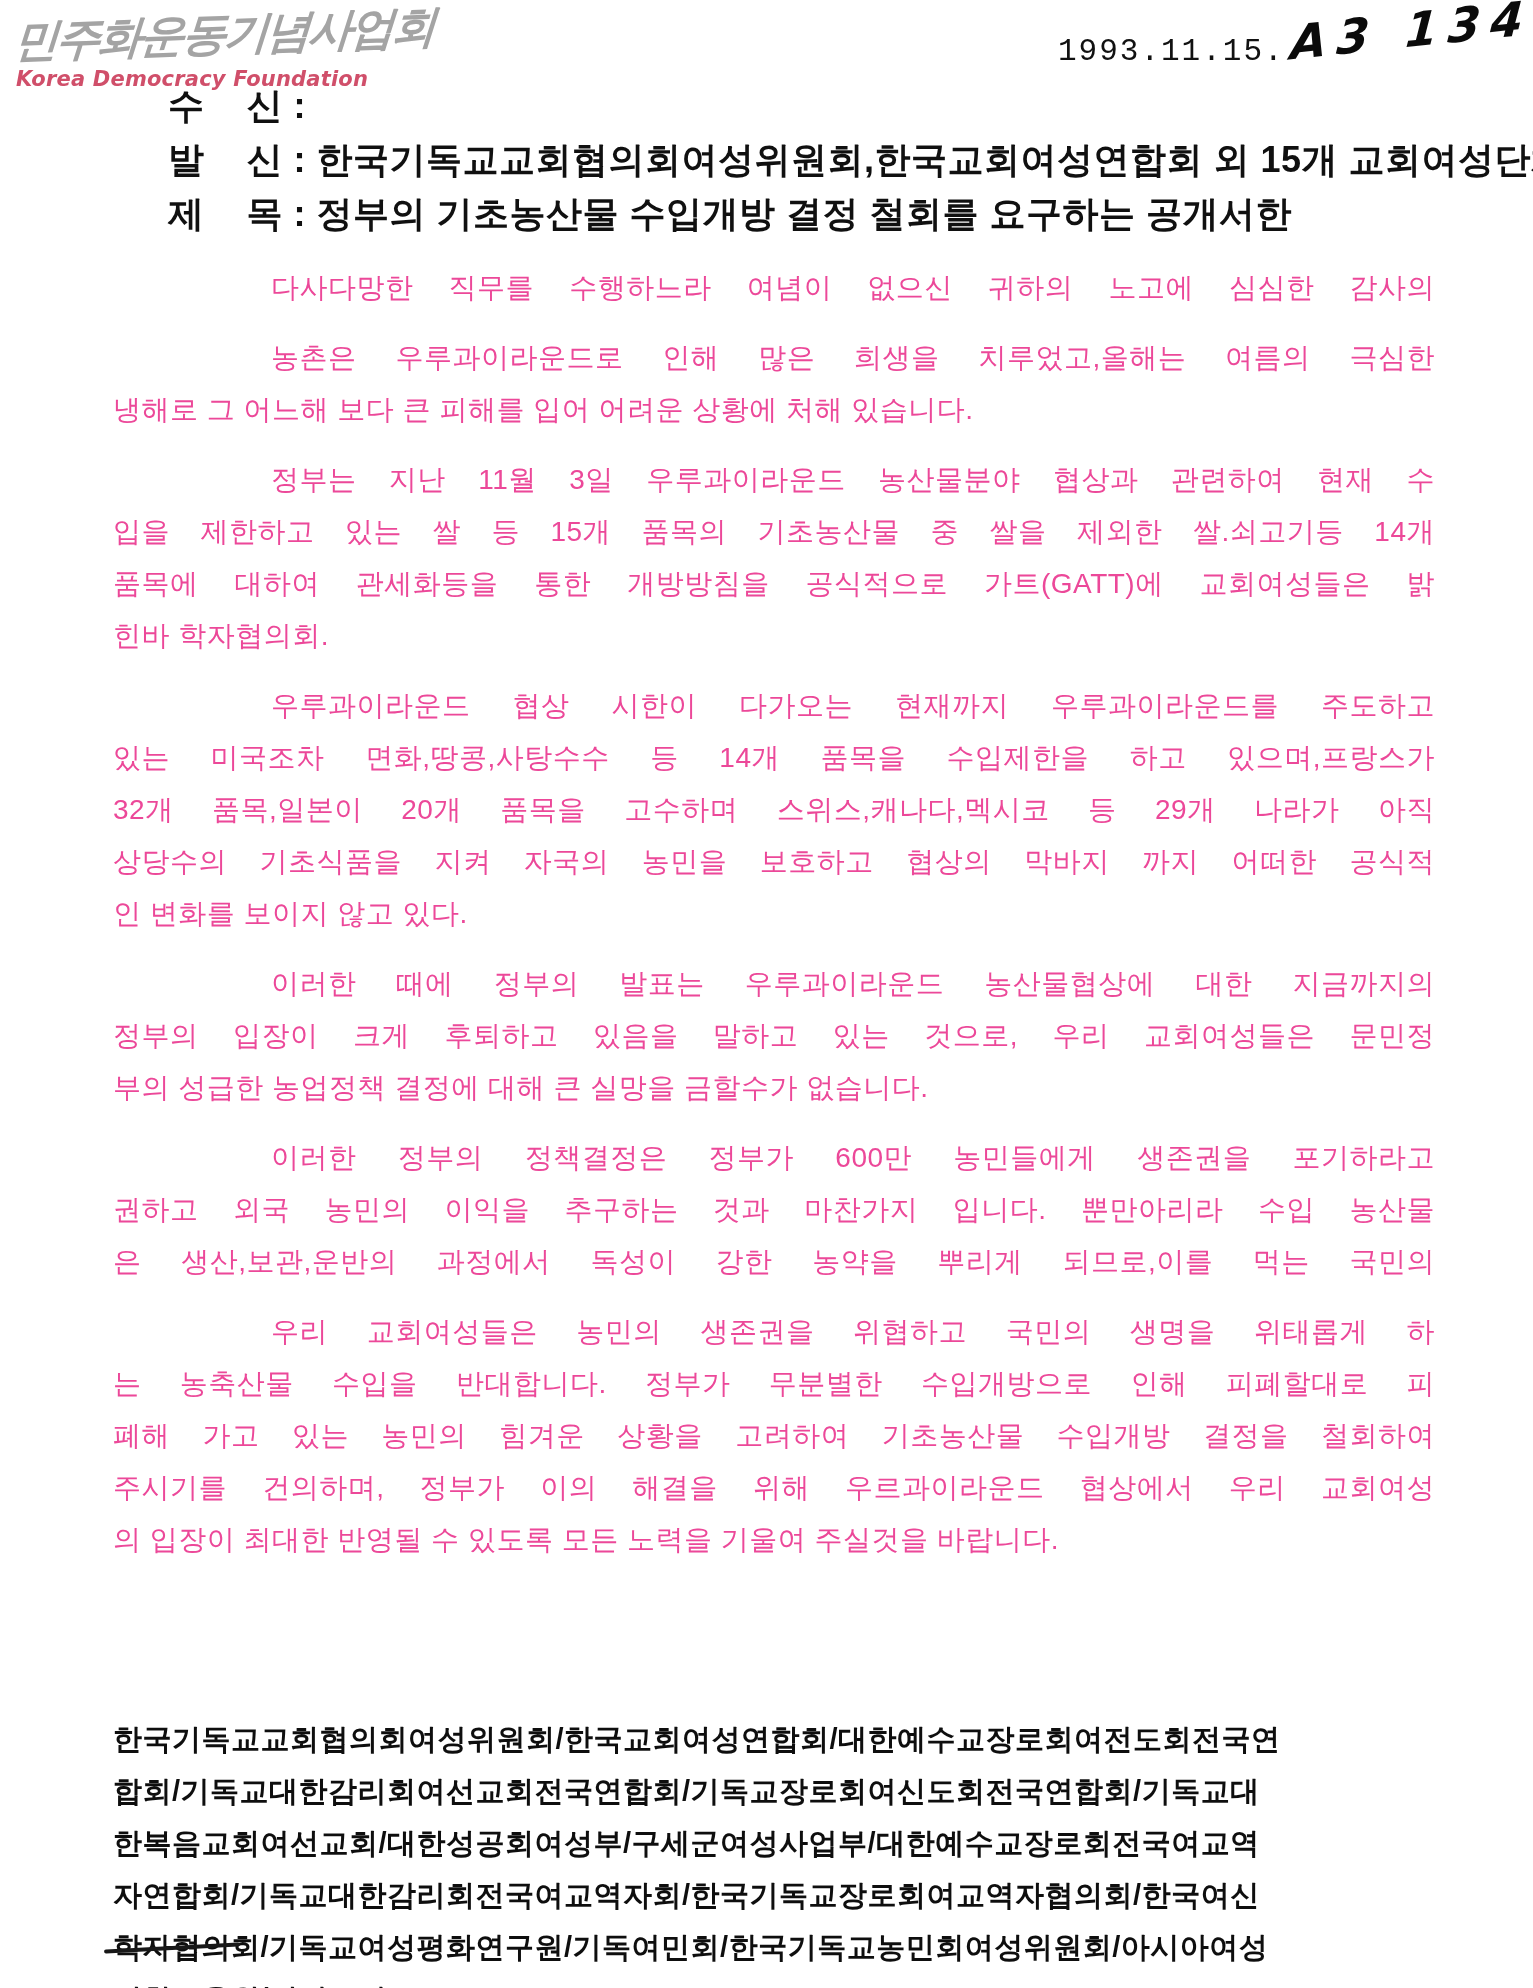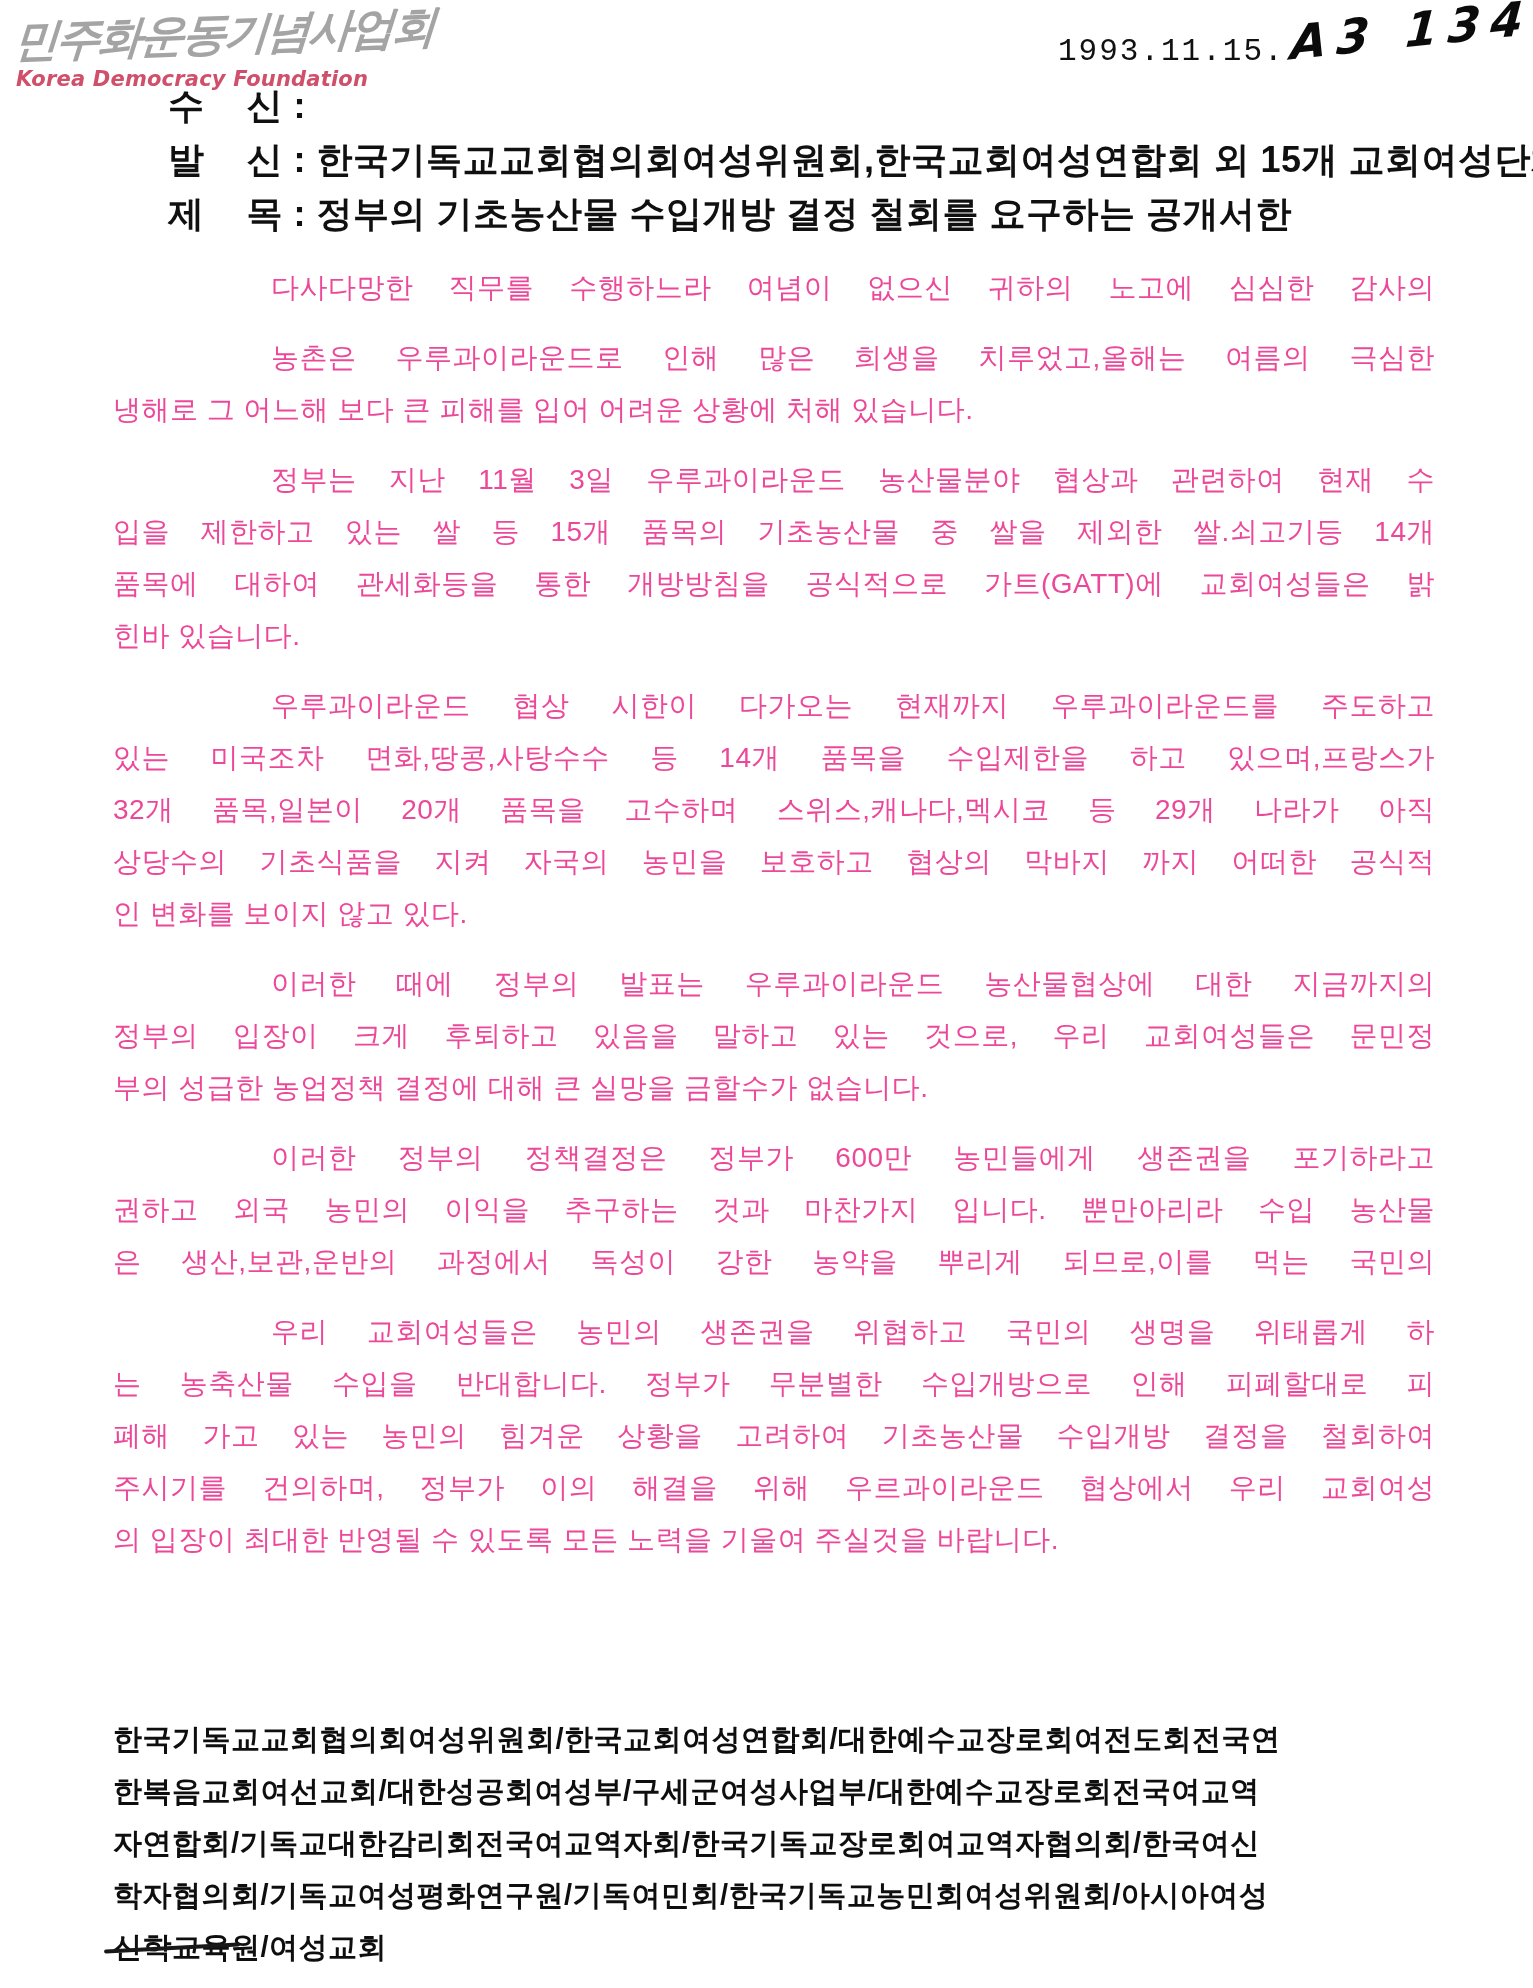--- a/index.html
+++ b/index.html
@@ -99,21 +99,21 @@
       <div class="line jf indent">다사다망한 직무를 수행하느라 여념이 없으신 귀하의 노고에 심심한 감사의</div>
     </div>
     <div class="para">
       <div class="line jf indent">농촌은 우루과이라운드로 인해 많은 희생을 치루었고,올해는 여름의 극심한</div>
       <div class="line">냉해로 그 어느해 보다 큰 피해를 입어 어려운 상황에 처해 있습니다.</div>
     </div>
     <div class="para">
       <div class="line jf indent">정부는 지난 11월 3일 우루과이라운드 농산물분야 협상과 관련하여 현재 수</div>
       <div class="line jf">입을 제한하고 있는 쌀 등 15개 품목의 기초농산물 중 쌀을 제외한 쌀.쇠고기등 14개</div>
       <div class="line jf">품목에 대하여 관세화등을 통한 개방방침을 공식적으로 가트(GATT)에 교회여성들은 밝</div>
-      <div class="line">힌바 있습니다.</div>
+      <div class="line">힌바 학자협의회.</div>
     </div>
     <div class="para">
       <div class="line jf indent">우루과이라운드 협상 시한이 다가오는 현재까지 우루과이라운드를 주도하고</div>
       <div class="line jf">있는 미국조차 면화,땅콩,사탕수수 등 14개 품목을 수입제한을 하고 있으며,프랑스가</div>
       <div class="line jf">32개 품목,일본이 20개 품목을 고수하며 스위스,캐나다,멕시코 등 29개 나라가 아직</div>
       <div class="line jf">상당수의 기초식품을 지켜 자국의 농민을 보호하고 협상의 막바지 까지 어떠한 공식적</div>
       <div class="line">인 변화를 보이지 않고 있다.</div>
     </div>
     <div class="para">
       <div class="line jf indent">이러한 때에 정부의 발표는 우루과이라운드 농산물협상에 대한 지금까지의</div>
@@ -129,20 +129,21 @@
       <div class="line jf indent">우리 교회여성들은 농민의 생존권을 위협하고 국민의 생명을 위태롭게 하</div>
       <div class="line jf">는  농축산물 수입을 반대합니다. 정부가 무분별한 수입개방으로 인해 피폐할대로 피</div>
       <div class="line jf">폐해 가고 있는 농민의 힘겨운 상황을 고려하여 기초농산물 수입개방 결정을 철회하여</div>
       <div class="line jf">주시기를 건의하며, 정부가 이의 해결을 위해 우르과이라운드 협상에서 우리 교회여성</div>
       <div class="line">의 입장이 최대한 반영될 수 있도록 모든 노력을 기울여 주실것을 바랍니다.</div>
     </div>
   </div>
 
   <div class="sig-block">
     <div class="line jf">한국기독교교회협의회여성위원회/한국교회여성연합회/대한예수교장로회여전도회전국연</div>
+    <div class="line jf">합회/기독교대한감리회여선교회전국연합회/기독교장로회여신도회전국연합회/기독교대</div>
     <div class="line jf">한복음교회여선교회/대한성공회여성부/구세군여성사업부/대한예수교장로회전국여교역</div>
     <div class="line jf">자연합회/기독교대한감리회전국여교역자회/한국기독교장로회여교역자협의회/한국여신</div>
     <div class="line jf">학자협의회/기독교여성평화연구원/기독여민회/한국기독교농민회여성위원회/아시아여성</div>
     <div class="line">신학교육원/여성교회</div>
   </div>
 
   <div class="pen-mark"></div>
 
 </div>
 

